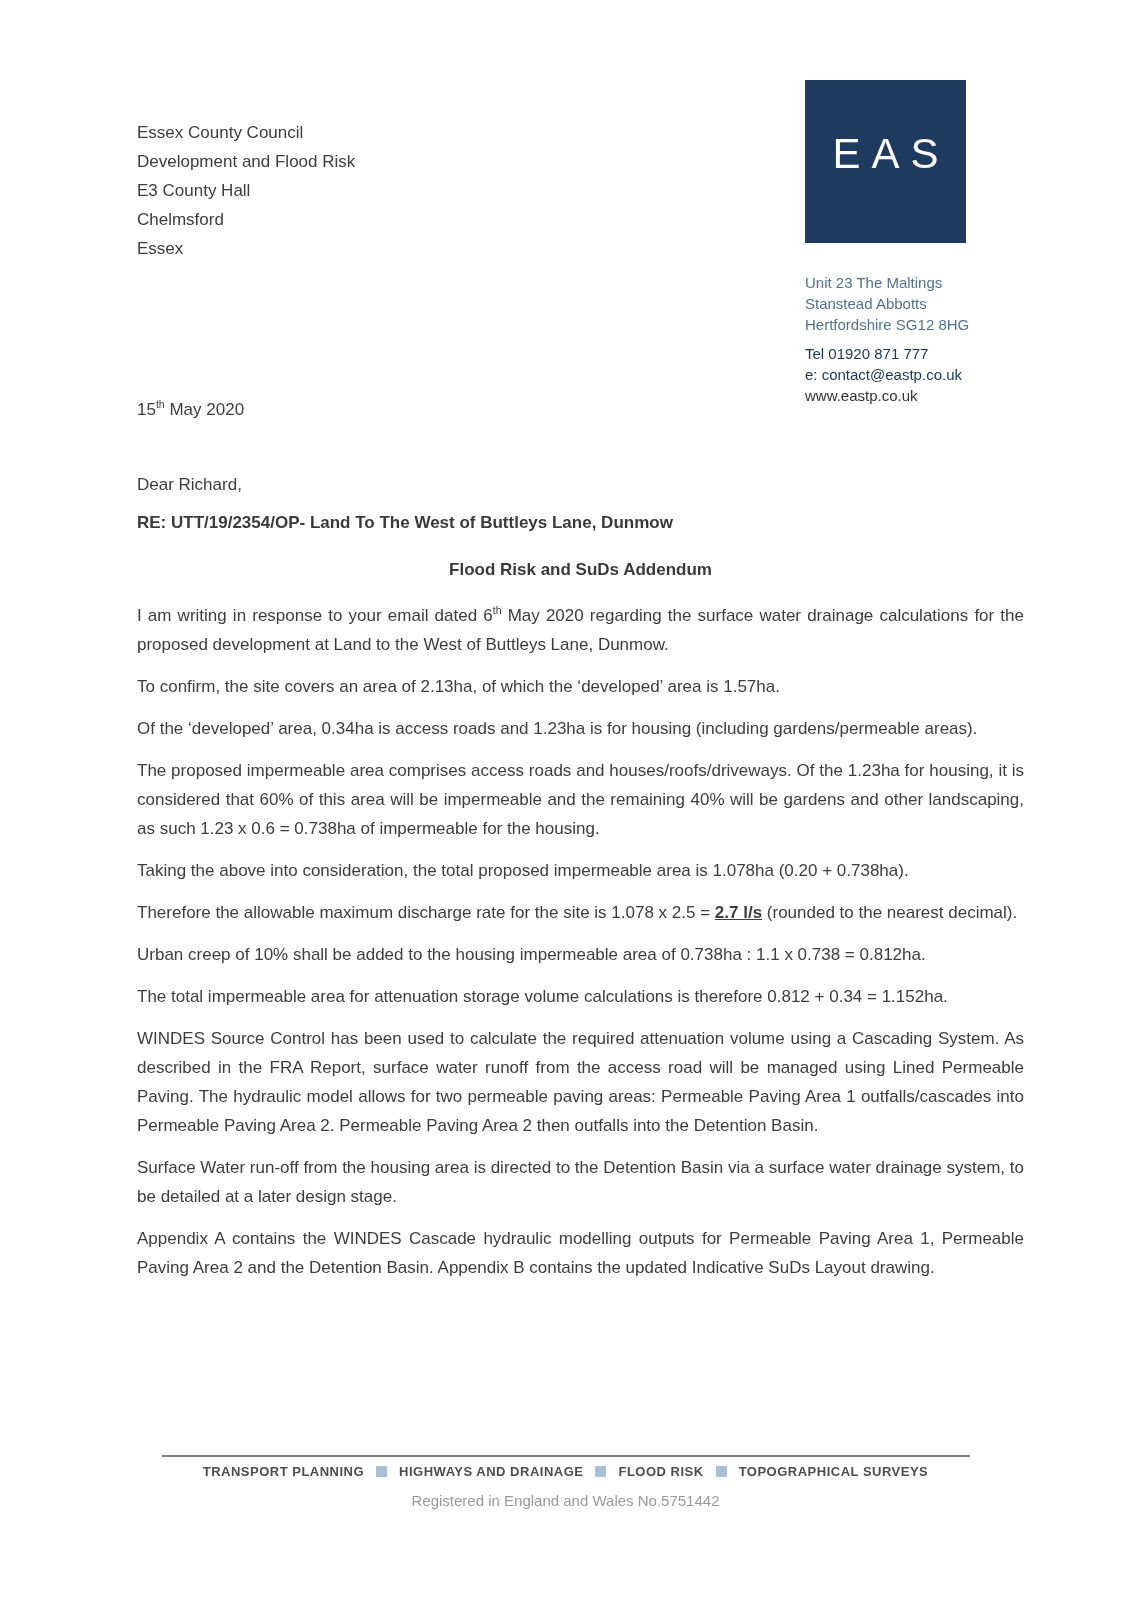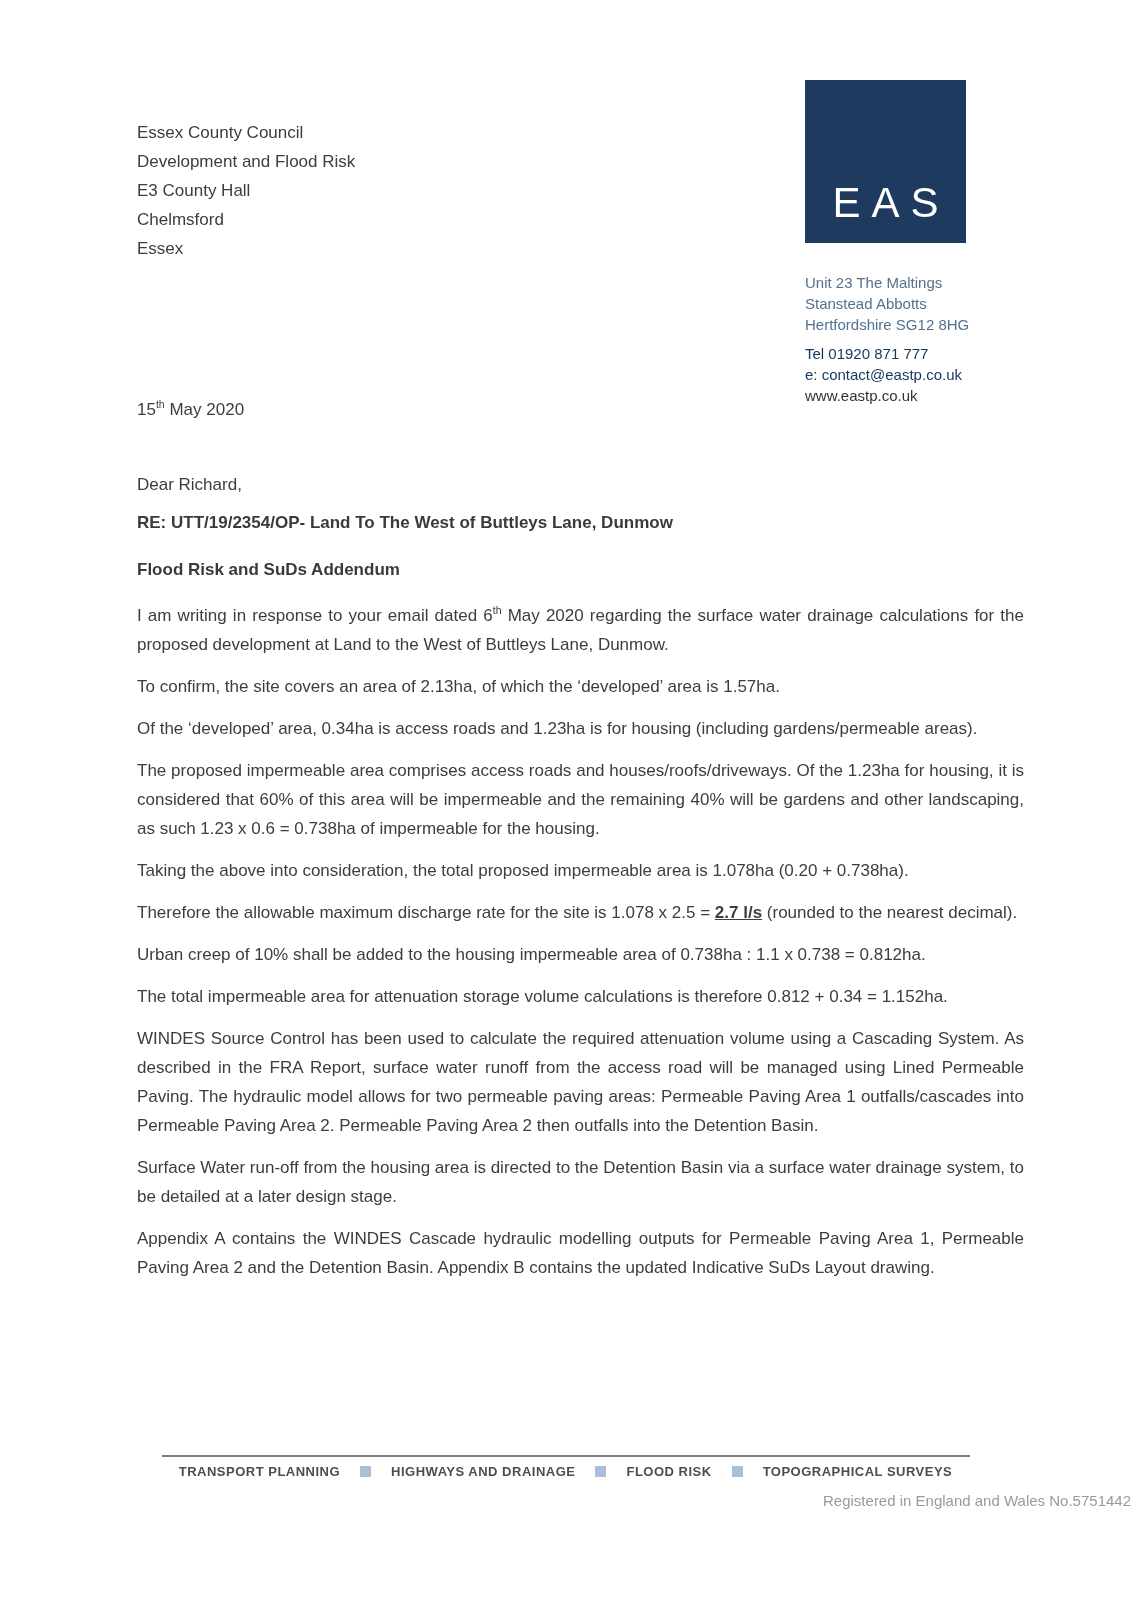--- a/index.html
+++ b/index.html
@@ -16,21 +16,21 @@
   
   .header { position:relative; height:470px; }
   .recipient {
     position:absolute; left:137px; top:118px;
     font-size:17px; line-height:29px; color:#3d3d3d;
   }
   .logo-box {
     position:absolute; left:805px; top:80px;
     width:161px; height:163px;
     background:var(--navy, #1e3a5f);
-    display:flex; align-items:flex-end; justify-content:center;
+    display:flex; align-items:center; justify-content:center;
     padding-bottom:16px;
   }
   .logo-text {
     color:#ffffff; font-size:42px; letter-spacing:11px;
     margin-right:-11px; font-weight:400;
   }
   .sender-address {
     position:absolute; left:805px; top:272px;
     font-size:15px; line-height:21px; color:#53718e;
   }
@@ -42,50 +42,50 @@
   .contact-web { color:#333333; }
   .date-line {
     position:absolute; left:137px; top:391px;
     font-size:17px; line-height:26px;
   }
   sup { font-size:0.62em; }
   
   .letter-body { margin:0 107px 0 137px; }
   .salutation { font-size:17px; line-height:29px; margin-bottom:9px; }
   .subject-1 { font-size:17px; line-height:29px; font-weight:bold; margin-bottom:18px; color:#3a3a3a; }
-  .subject-2 { font-size:17px; line-height:29px; font-weight:bold; margin-bottom:12px; color:#3a3a3a; }
+  .subject-2 { font-size:17px; line-height:29px; font-weight:bold; margin-bottom:12px; color:#3a3a3a;text-align:center; }
   .para {
     font-size:17px; line-height:29px;
     text-align:justify;
     margin-bottom:13px;
   }
   .bold { font-weight:normal; }
   .bold-underline { font-weight:bold; text-decoration:underline; }
   
   .footer { position:absolute; left:0; top:1455px; width:100%; }
   .footer-rule {
     width:808px; margin:0 auto;
     border-top:2px solid #7f7f7f;
   }
   .services-row {
     margin-top:7px;
     display:flex; align-items:center; justify-content:center;
-    gap:20px;
+    gap:12px;
   }
   .service-item {
     font-size:13px; font-weight:bold; letter-spacing:0.5px;
     color:#4d4d4d; white-space:nowrap;
   }
   .sep-square {
     width:11px; height:11px;
     background:var(--sep-blue, #a9bfd6);
     flex:0 0 auto;
   }
   .registered-line {
-    margin-top:13px; text-align:right;
+    margin-top:13px; text-align:center;
     font-size:15px; color:#9a9a9a;
   }
 </style>
 </head>
 <body>
 
 <div class="page">
 
   <div class="header">
 

